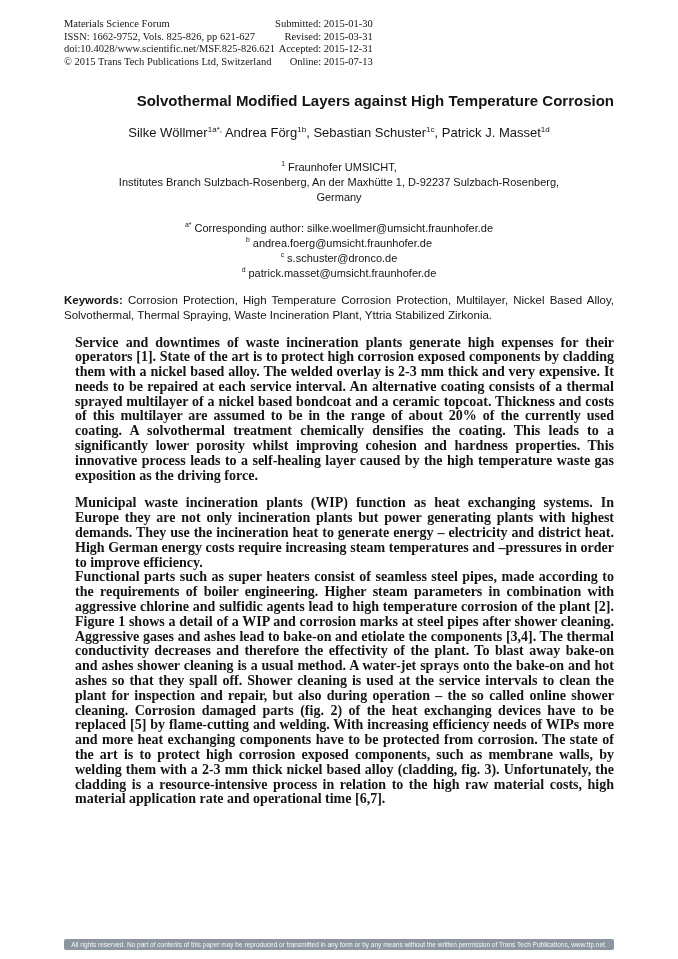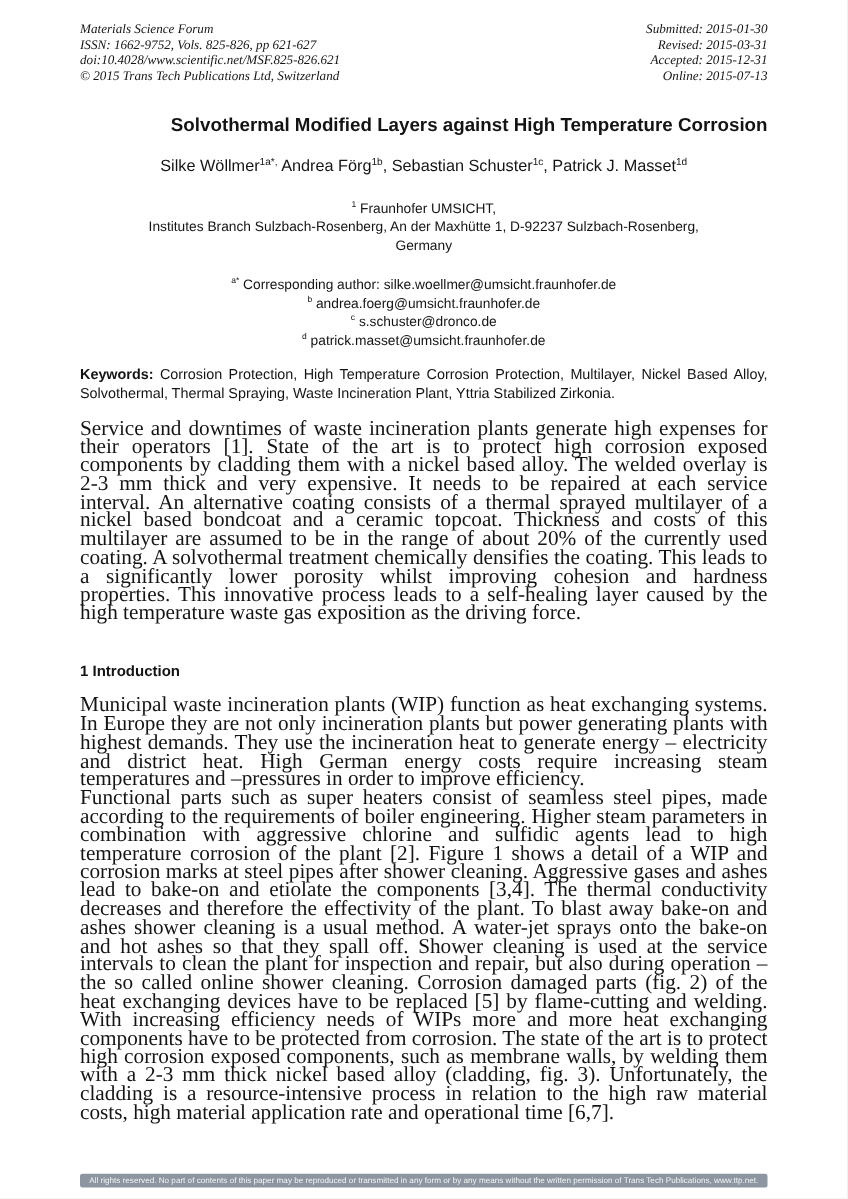--- a/index.html
+++ b/index.html
@@ -9,22 +9,20 @@
     margin:0 auto;
     background:#ffffff;
     box-sizing:border-box;
     padding:18px 64px 0 64px;
     font-family:"Liberation Serif", serif;
     color:#141414;
     overflow:hidden;
   }
   .jheader {
     display:flex;
-    justify-content:space-between;
-    font-style:italic;
     font-size:10.5px;
     line-height:12.5px;
   }
   .jheader .left  { text-align:left; }
   .jheader .right { text-align:right; }
   .paper-title {
     font-family:"Liberation Sans", sans-serif;
     font-size:15px;
     font-weight:bold;
     text-align:right;
@@ -52,24 +50,25 @@
     text-align:justify;
   }
   .keywords .kw-label { font-weight:bold; }
   .section-heading {
     font-family:"Liberation Sans", sans-serif;
     font-size:12px;
     font-weight:bold;
     margin:32px 0 0 0;
   }
   .body-par {
-    font-size:17px;
+    font-size:14px;
     line-height:14.8px;
     text-align:justify;
-    margin:13px 0 0 0;
+    margin:13px 0 0 11px;
+    font-weight:bold;
   }
   .body-par.cont { margin-top:0; }
   .license-bar {
     position:absolute;
     left:64px; right:64px; bottom:9px;
     height:11px;
     background:#8d96a0;
     border-radius:2px;
     display:flex;
     align-items:center;
@@ -122,21 +121,20 @@
     <div><sup>a*</sup><span> Corresponding author: silke.woellmer@umsicht.fraunhofer.de</span></div>
     <div><sup>b</sup><span> andrea.foerg@umsicht.fraunhofer.de</span></div>
     <div><sup>c</sup><span> s.schuster@dronco.de</span></div>
     <div><sup>d</sup><span> patrick.masset@umsicht.fraunhofer.de</span></div>
   </div>
 
   <p class="keywords"><span class="kw-label">Keywords:</span><span> Corrosion Protection, High Temperature Corrosion Protection, Multilayer, Nickel Based Alloy, Solvothermal, Thermal Spraying, Waste Incineration Plant, Yttria Stabilized Zirkonia.</span></p>
 
   <p class="body-par">Service and downtimes of waste incineration plants generate high expenses for their operators [1]. State of the art is to protect high corrosion exposed components by cladding them with a nickel based alloy. The welded overlay is 2-3 mm thick and very expensive. It needs to be repaired at each service interval. An alternative coating consists of a thermal sprayed multilayer of a nickel based bondcoat and a ceramic topcoat. Thickness and costs of this multilayer are assumed to be in the range of about 20% of the currently used coating. A solvothermal treatment chemically densifies the coating. This leads to a significantly lower porosity whilst improving cohesion and hardness properties. This innovative process leads to a self-healing layer caused by the high temperature waste gas exposition as the driving force.</p>
 
-  <h2 class="section-heading">1 Introduction</h2>
   <p class="body-par">Municipal waste incineration plants (WIP) function as heat exchanging systems. In Europe they are not only incineration plants but power generating plants with highest demands. They use the incineration heat to generate energy – electricity and district heat. High German energy costs require increasing steam temperatures and –pressures in order to improve efficiency.</p>
   <p class="body-par cont">Functional parts such as super heaters consist of seamless steel pipes, made according to the requirements of boiler engineering. Higher steam parameters in combination with aggressive chlorine and sulfidic agents lead to high temperature corrosion of the plant [2]. Figure 1 shows a detail of a WIP and corrosion marks at steel pipes after shower cleaning. Aggressive gases and ashes lead to bake-on and etiolate the components [3,4]. The thermal conductivity decreases and therefore the effectivity of the plant. To blast away bake-on and ashes shower cleaning is a usual method. A water-jet sprays onto the bake-on and hot ashes so that they spall off. Shower cleaning is used at the service intervals to clean the plant for inspection and repair, but also during operation – the so called online shower cleaning. Corrosion damaged parts (fig. 2) of the heat exchanging devices have to be replaced [5] by flame-cutting and welding. With increasing efficiency needs of WIPs more and more heat exchanging components have to be protected from corrosion. The state of the art is to protect high corrosion exposed components, such as membrane walls, by welding them with a 2-3 mm thick nickel based alloy (cladding, fig. 3). Unfortunately, the cladding is a resource-intensive process in relation to the high raw material costs, high material application rate and operational time [6,7].</p>
 
   <div class="license-bar">
     <span>All rights reserved. No part of contents of this paper may be reproduced or transmitted in any form or by any means without the written permission of Trans Tech Publications, www.ttp.net.</span>
   </div>
 
 </div>
 
 </body></html>

